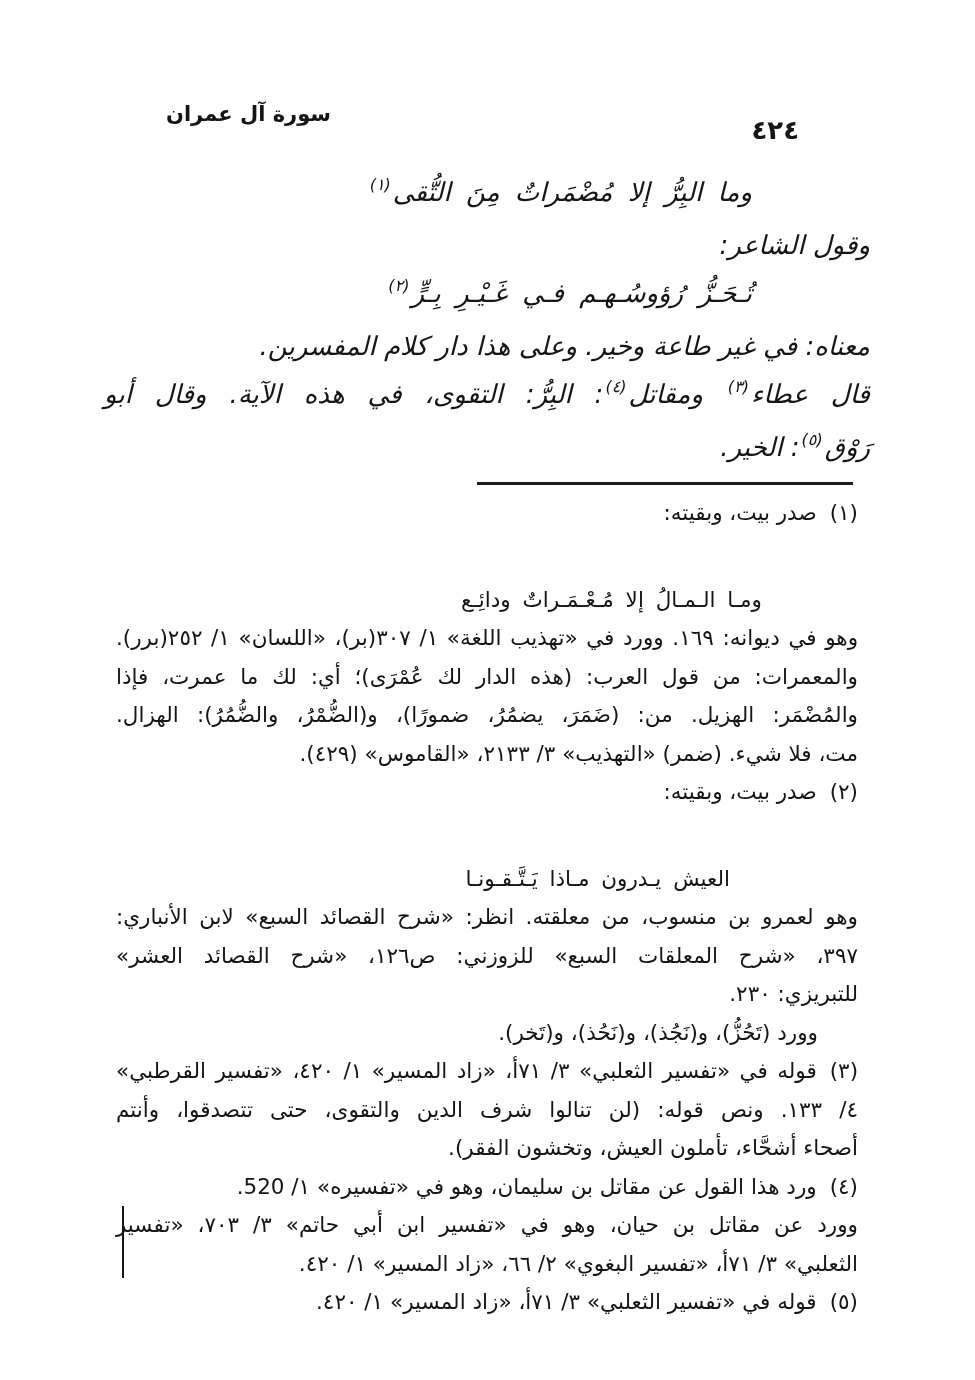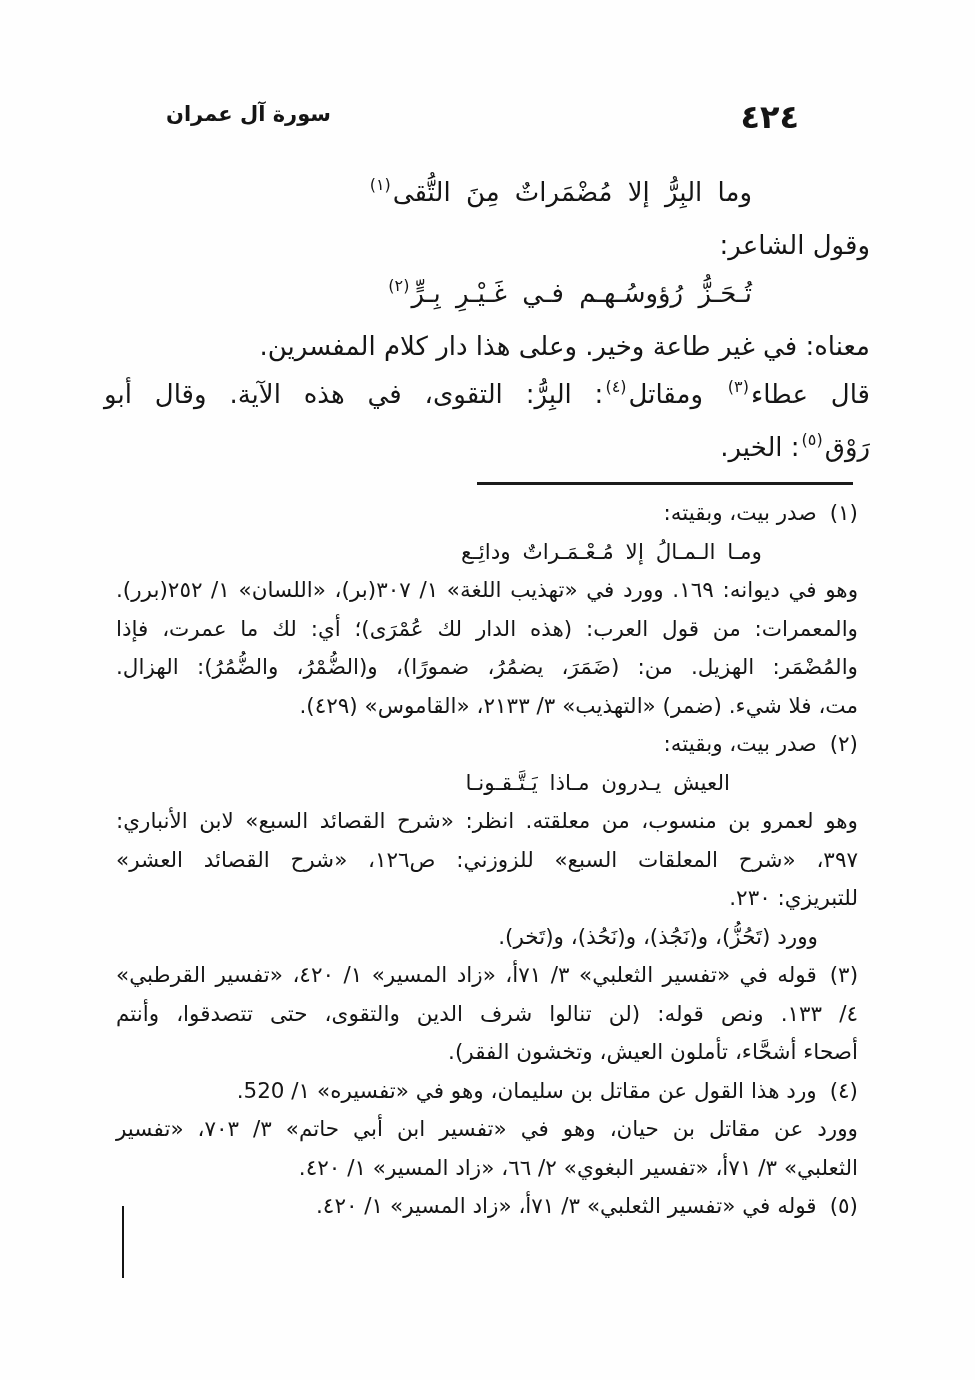--- a/index.html
+++ b/index.html
@@ -11,27 +11,28 @@
     color: #151515;
     font-family: "DejaVu Sans", sans-serif;
     direction: rtl;
     overflow: hidden;
   }
   .running-head {
     position: absolute; top: 102px; left: 166px;
     font-size: 21px; font-weight: bold; letter-spacing: 0.5px;
   }
   .page-number {
-    position: absolute; top: 98px; right: 176px;
-    font-size: 32px; font-weight: bold;
+    position: absolute; top: 115px; right: 176px;
+    font-size: 26px; font-weight: bold;
   }
   .main {
     position: absolute; top: 168px; right: 105px; width: 766px;
     font-size: 26px; line-height: 48.5px;
     text-align: right;
+    font-style: italic;
   }
   .m { white-space: nowrap; }
   .m.just { white-space: normal; text-align: justify; text-align-last: justify; }
   .m.verse { padding-right: 118px; word-spacing: 7px; }
   .ref {
     display: inline-block;
     font-size: 16px;
     transform: translateY(-11px);
     margin: 0 2px;
     white-space: nowrap;
@@ -41,21 +42,21 @@
     width: 376px; height: 0;
     border-top: 3px solid #1b1b1b;
   }
   .footnotes {
     position: absolute; top: 494px; right: 117px; width: 742px;
     font-size: 21.5px; line-height: 38.5px;
     text-align: right;
   }
   .fl { min-height: 38.5px; }
   .fl.just { text-align: justify; text-align-last: justify; }
-  .fl.fverse { word-spacing: 5px; letter-spacing: 0.3px; }
+  .fl.fverse { word-spacing: 5px; letter-spacing: 0.3px; margin-top: 48px; }
   .fl.fv1 { padding-right: 96px; }
   .fl.fv2 { padding-right: 128px; }
   .fl.pind { padding-right: 40px; }
   .mk { margin-left: 13px; }
   .artifact {
     position: absolute; left: 122px; top: 1206px;
     width: 2px; height: 72px; background: #141414;
   }
 </style>
 </head>

